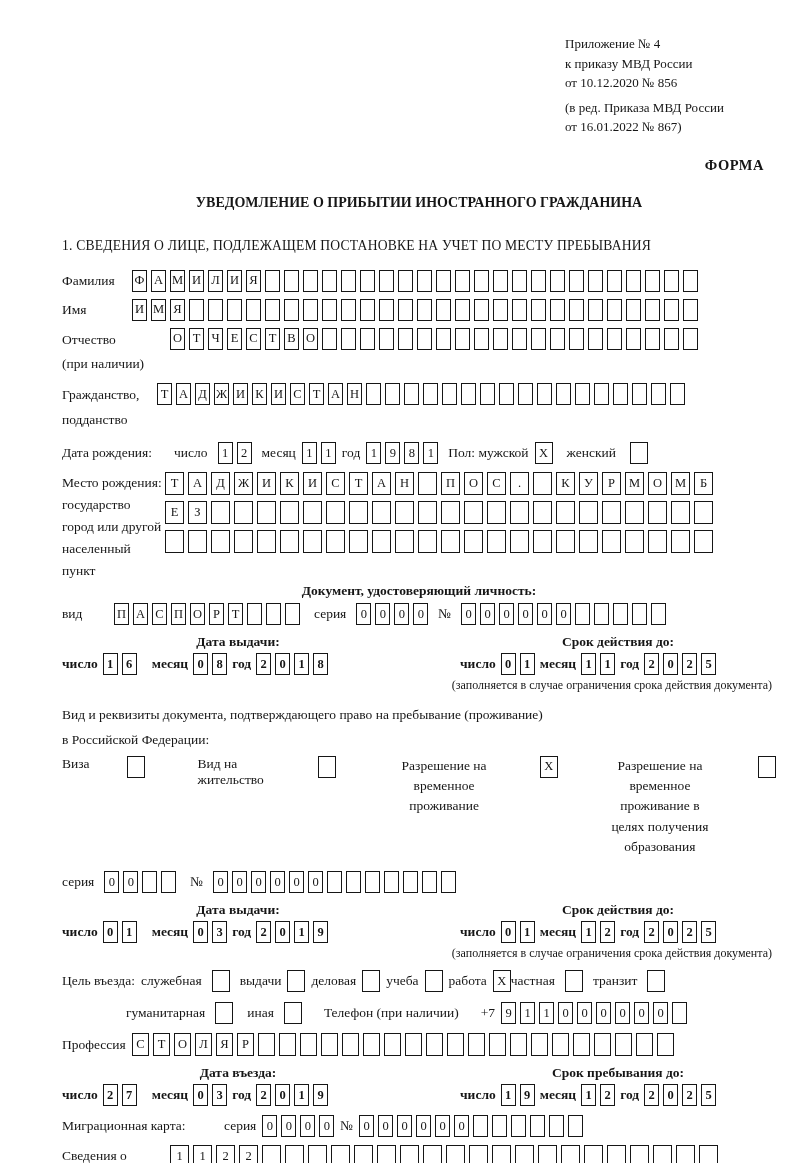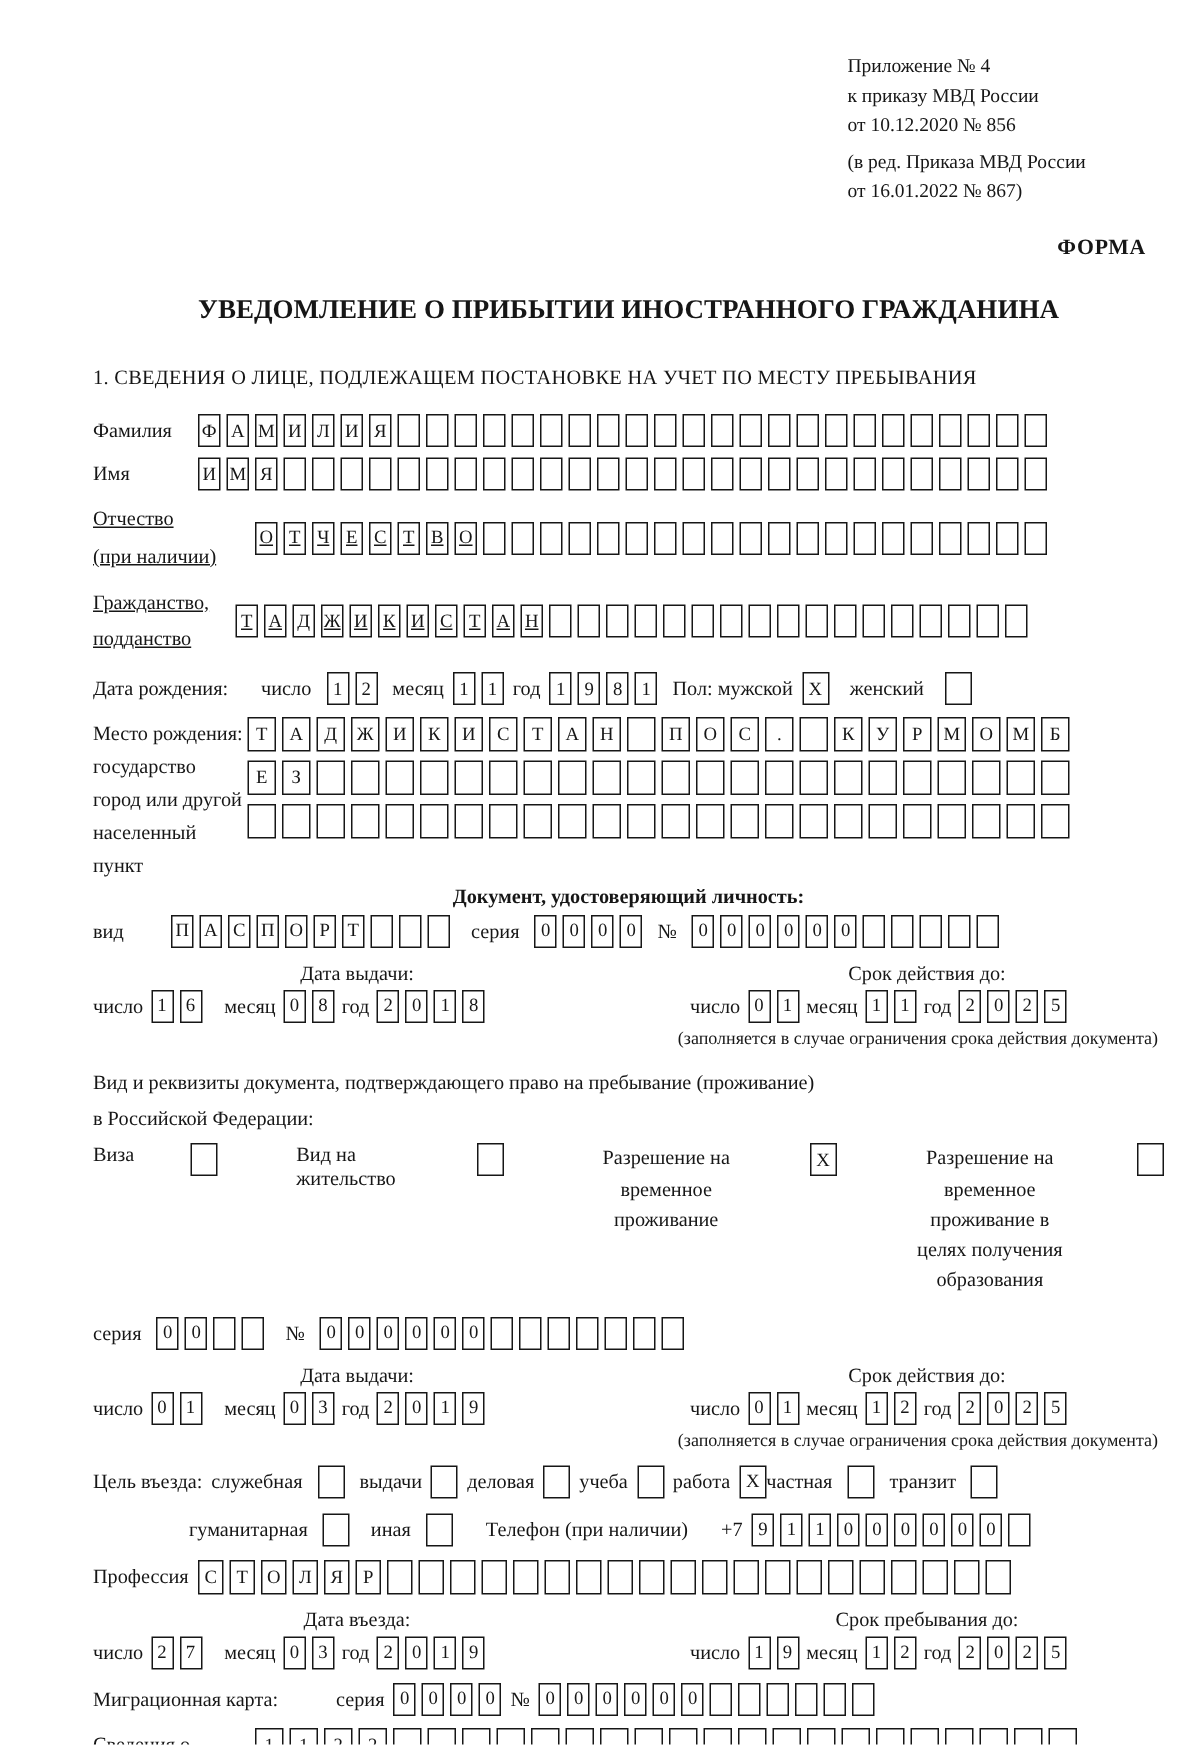--- a/index.html
+++ b/index.html
@@ -4,37 +4,37 @@
 <style>
   html,body{margin:0;padding:0;background:#ffffff;}
   body{width:800px;height:1163px;overflow:hidden;color:#161616;
        font-family:"Liberation Serif","DejaVu Serif",serif;}
   .page{box-sizing:border-box;width:800px;height:1163px;padding:34px 24px 0 62px;}
   
   .hdr{margin-left:503px;font-size:13px;line-height:1.5;}
   .hdr .sub{margin-top:5px;}
   .forma{margin-top:20px;text-align:right;padding-right:12px;font-weight:bold;font-size:14.5px;letter-spacing:.5px;}
   
-  .title{margin-top:18px;text-align:center;font-weight:bold;font-size:18px;line-height:1.6;}
+  .title{margin-top:18px;text-align:center;font-weight:bold;font-size:14px;line-height:1.6;}
   .uline{display:inline-block;width:62px;border-bottom:2.2px solid #2a2a2a;margin-left:14px;vertical-align:baseline;}
   .sect{margin-top:24px;font-weight:normal;font-size:13.6px;letter-spacing:.2px;}
   
   .frow{display:flex;align-items:center;margin-top:7px;font-size:13.5px;}
-  .frow.start{align-items:center;text-decoration:underline;}
+  .frow.start{align-items:flex-start;}
   .lab{flex:none;}
   .cells{display:flex;gap:4px;flex:none;}
   .cell{box-sizing:border-box;flex:none;width:15px;height:22px;border:1.7px solid #161616;
         display:inline-flex;align-items:center;justify-content:center;
         font-size:12.5px;background:#fff;}
   .cells.wide .cell{width:19px;height:23px;}
   .cells.med .cell{width:17px;height:23px;}
   .cells.cb .cell{width:18px;height:22px;}
   .gap6{margin-left:6px;} .gap10{margin-left:10px;} .gap14{margin-left:14px;} .gap22{margin-left:22px;}
   
-  .datecols{display:flex;margin-top:9px;font-size:13.5px;}
+  .datecols{display:flex;margin-top:9px;font-size:13.5px;font-weight:bold;}
   .dcol-l{width:352px;flex:none;}
   .dcol-r{flex:1;padding-left:46px;}
   .dhead{text-align:center;margin-bottom:3px;}
   .dline{display:flex;align-items:center;gap:5px;}
   .note{font-size:12px;text-align:right;margin-top:3px;padding-right:4px;}
   .plain{margin-top:10px;font-size:13.5px;line-height:1.8;}
   
   .permits{display:flex;align-items:flex-start;margin-top:4px;font-size:13.5px;gap:31px;}
   .permits .txt2{width:176px;text-align:center;line-height:1.5;}
   .permits .txt3{width:184px;text-align:center;line-height:1.5;}

